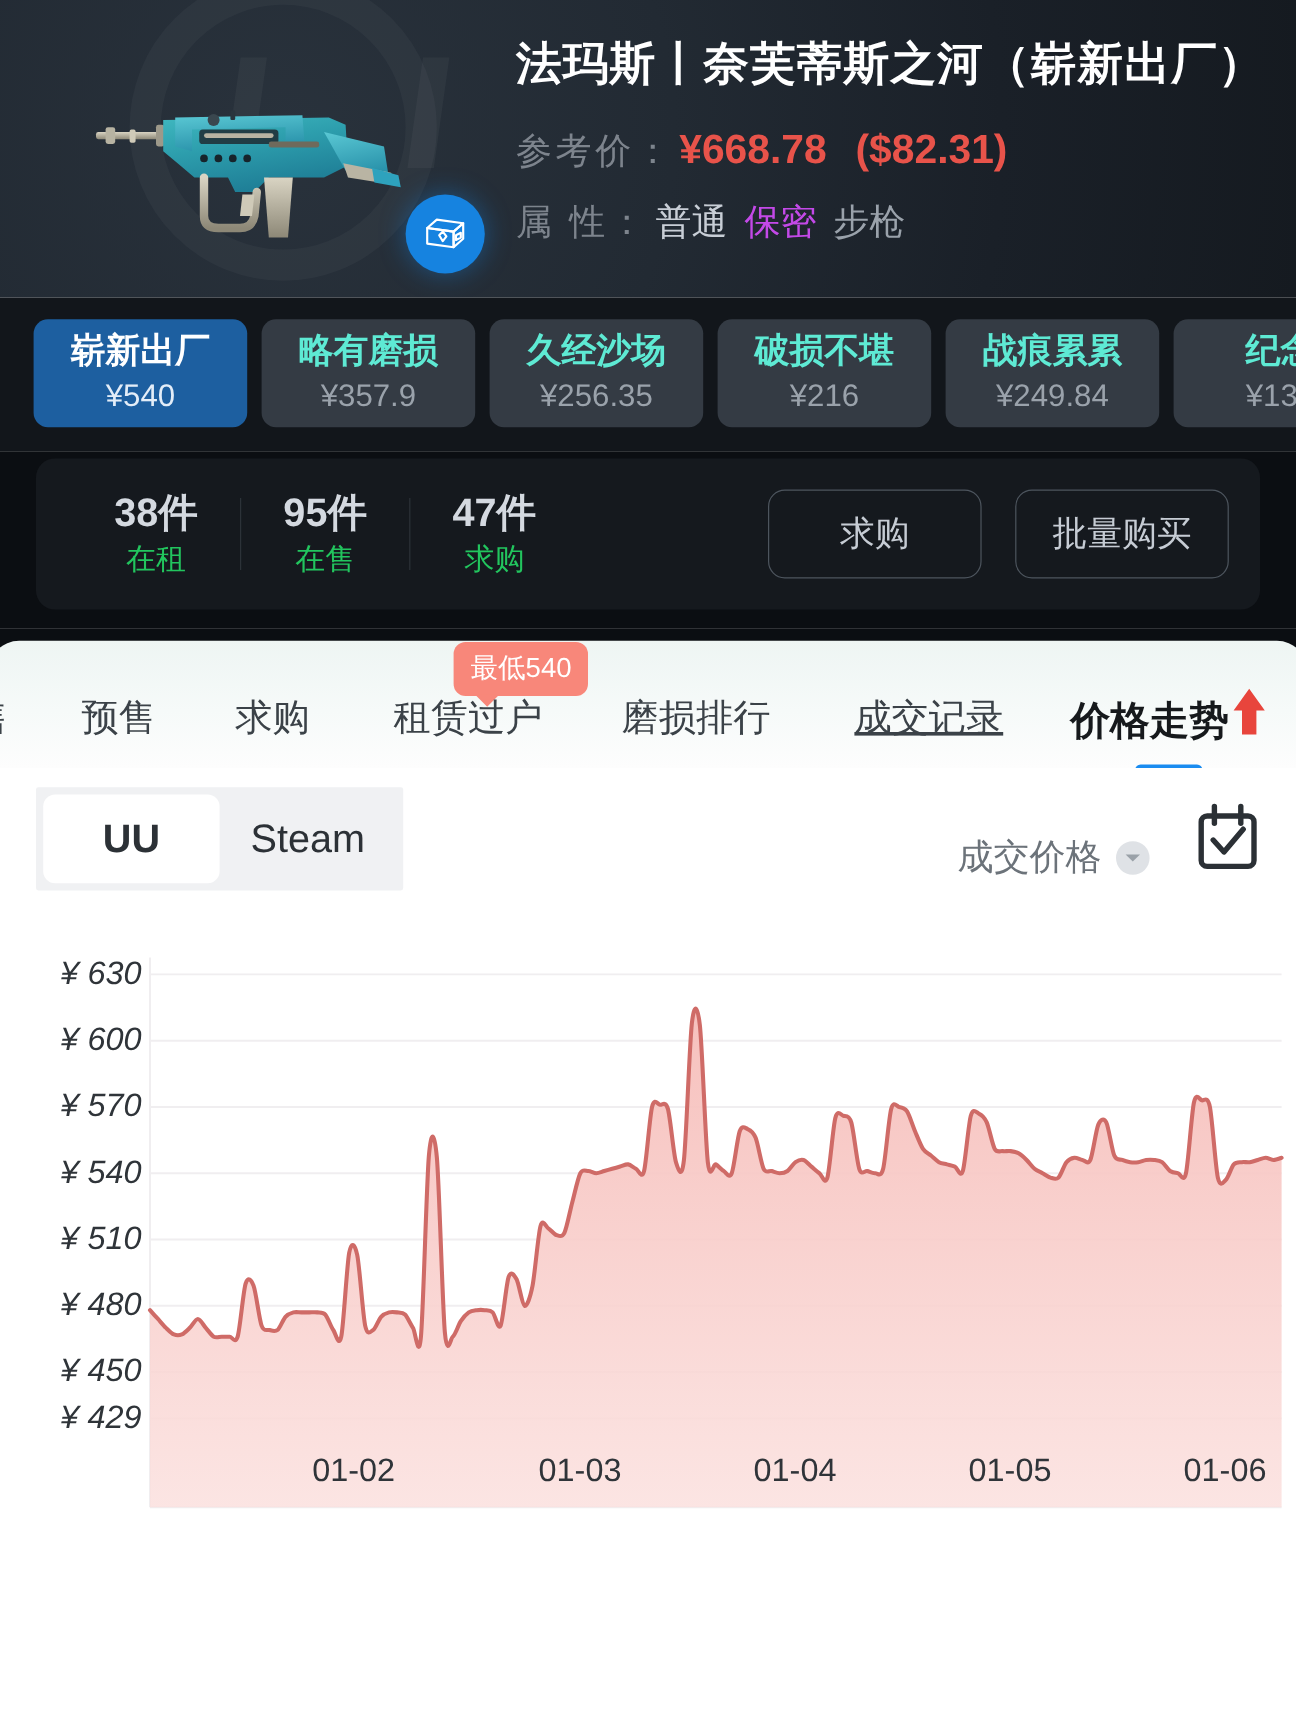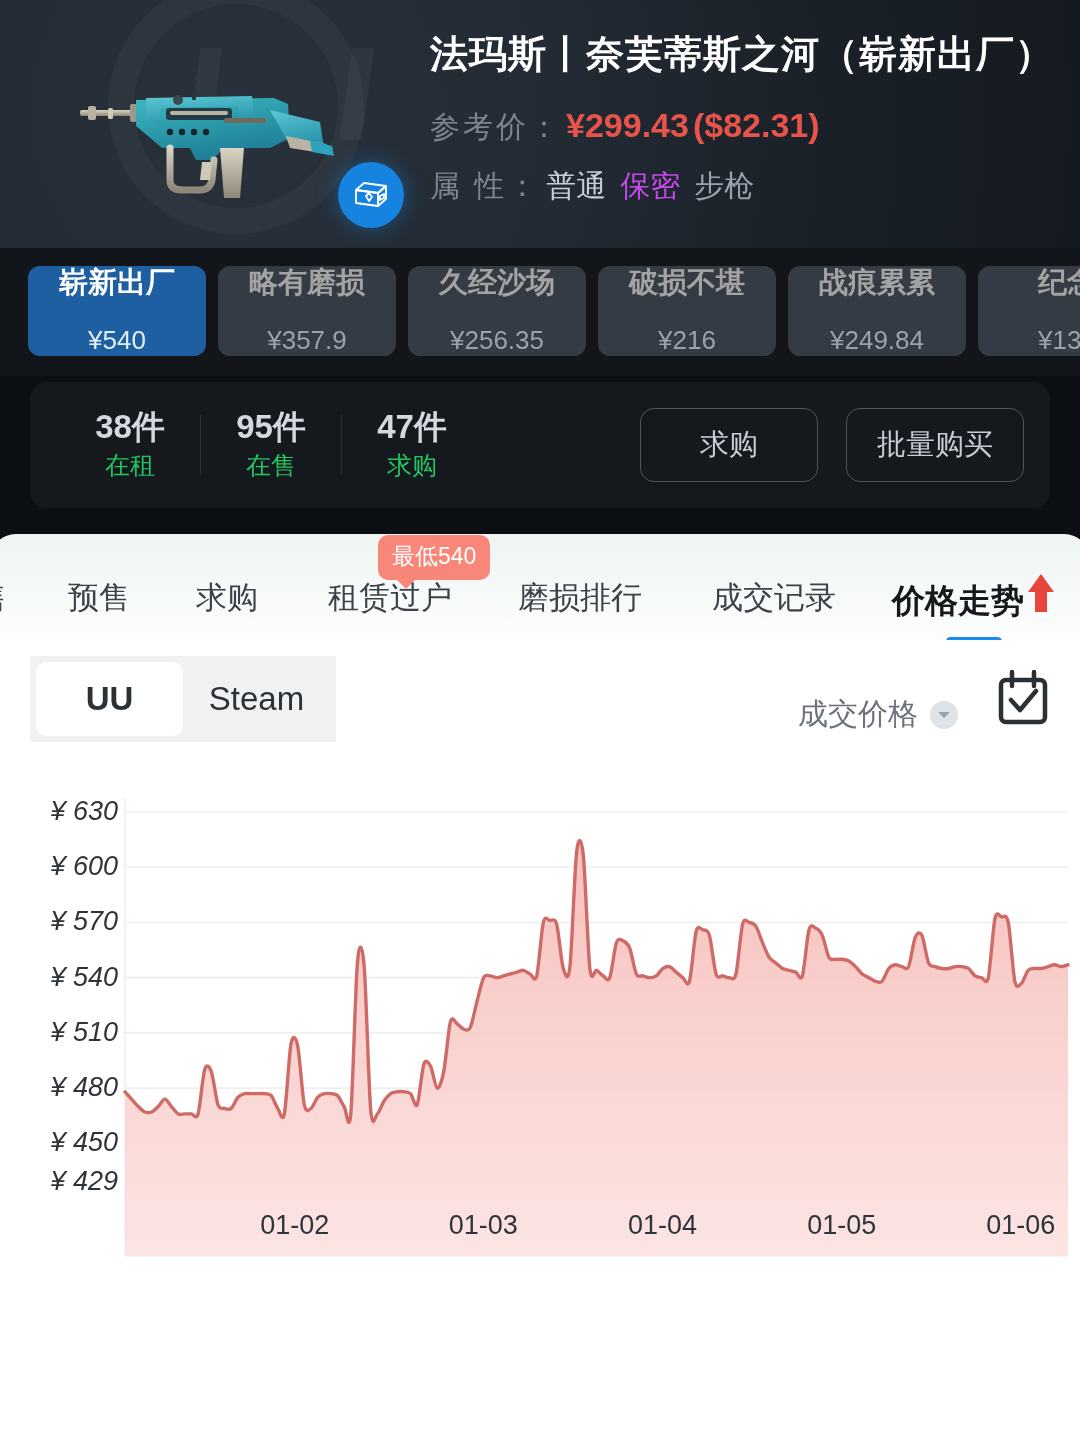--- a/index.html
+++ b/index.html
@@ -44,43 +44,43 @@
   .hdr-right{
     position:absolute;left:430px;top:34px;right:18px;
   }
   .item-title{
     color:#ffffff;font-size:38px;font-weight:bold;letter-spacing:1px;
     white-space:nowrap;line-height:1.1;
   }
   .price-row{margin-top:30px;white-space:nowrap;}
   .price-label{color:#7d848d;font-size:30px;letter-spacing:3px;}
   .price-main{color:#e8534a;font-size:34px;font-weight:bold;margin-left:4px;}
-  .price-usd{color:#e8534a;font-size:34px;font-weight:bold;margin-left:4px;}
+  .price-usd{color:#e8534a;font-size:34px;font-weight:bold;margin-left:24px;}
   .attr-row{margin-top:18px;white-space:nowrap;}
   .attr-label{color:#7d848d;font-size:30px;letter-spacing:3px;}
   .attr-normal{color:#c8ced6;font-size:30px;margin-left:6px;}
   .attr-rarity{color:#c349e8;font-size:30px;margin-left:14px;}
   .attr-type{color:#9aa2ab;font-size:30px;margin-left:14px;}
 
   
   .wear-strip{
     position:relative;width:1080px;height:128px;background:#12161b;
     overflow:hidden;
   }
   .wear-scroll{
     position:absolute;left:28px;top:18px;display:flex;gap:12px;
   }
   .wear-chip{
     width:178px;height:90px;border-radius:12px;
     background:#343b44;
-    display:flex;flex-direction:column;align-items:center;justify-content:space-between;
+    display:flex;flex-direction:column;align-items:center;justify-content:center;
     flex:0 0 auto;box-sizing:border-box;
   }
   .wear-chip.active{background:#1d5fa0;}
-  .wear-chip .wname{color:#a3a3a3;font-size:29px;font-weight:bold;line-height:1.15;}
+  .wear-chip .wname{color:#5eead4;font-size:29px;font-weight:bold;line-height:1.15;}
   .wear-chip .wprice{color:#9aa2ab;font-size:26px;margin-top:4px;}
   .wear-chip.active .wname{color:#ffffff;}
   .wear-chip.active .wprice{color:#e3edf8;}
 
   
   .stats-wrap{position:relative;width:1080px;height:148px;background:#0b0e12;}
   .stats-card{
     position:absolute;left:30px;top:6px;width:1020px;height:126px;
     background:#15191e;border-radius:16px;
     display:flex;align-items:center;
@@ -230,21 +230,21 @@
         <path d="M3 13 L3 26 L25 29 L25 16 Z"></path>
         <path d="M25 16 L33 9 L33 22 L25 29 Z"></path>
         <path d="M13 19 L16 16 L19 20 L16 24 Z"></path>
         <path d="M27 19 L31 17 L31 21 L27 23 Z"></path>
       </svg>
     </div>
 
     <div class="hdr-right">
       <div class="item-title">法玛斯丨奈芙蒂斯之河（崭新出厂）</div>
       <div class="price-row">
-        <span class="price-label">参考价：</span><span class="price-main">¥299.43</span><span class="price-usd">($82.31)</span>
+        <span class="price-label">参考价：</span><span class="price-main">¥668.78</span><span class="price-usd">($82.31)</span>
       </div>
       <div class="attr-row">
         <span class="attr-label">属 性：</span><span class="attr-normal">普通</span><span class="attr-rarity">保密</span><span class="attr-type">步枪</span>
       </div>
     </div>
   </div>
 
   <div class="wear-strip">
     <div class="wear-scroll" id="wear-scroll">
         <div class="wear-chip active">
@@ -300,21 +300,21 @@
 
   <div class="navwrap">
     <div class="navsheet">
       <div class="badge-lowest" style="background: rgb(248, 135, 122);">最低540</div>
       <div class="navrow" id="nav-row">
           <div class="navtab" style="position: absolute; left: -14px;"><span>售</span></div>
           <div class="navtab" style="position: absolute; left: 78px;"><span>预售</span></div>
           <div class="navtab" style="position: absolute; left: 206px;"><span>求购</span></div>
           <div class="navtab" style="position: absolute; left: 338px;"><span>租赁过户</span></div>
           <div class="navtab" style="position: absolute; left: 528px;"><span>磨损排行</span></div>
-          <div class="navtab" style="position: absolute; left: 722px;"><span>成交记录</span></div>
+          <div class="navtab" style="position: absolute; left: 722px; text-decoration: underline;"><span>成交记录</span></div>
           <div class="navtab active" style="position: absolute; left: 902px;"><span>价格走势</span><span class="uparrow"><svg width="30" height="44" viewBox="0 0 30 44" xmlns="http://www.w3.org/2000/svg">
                 <path d="M15 2 L28 20 L21 20 L21 40 L9 40 L9 20 L2 20 Z" fill="#e8453c"></path>
               </svg></span><span class="tab-underline" style="background: rgb(26, 140, 240);"></span></div>
         </div>
     </div>
   </div>
 
   <div class="chartsec">
 
     <div class="seg-wrap">

